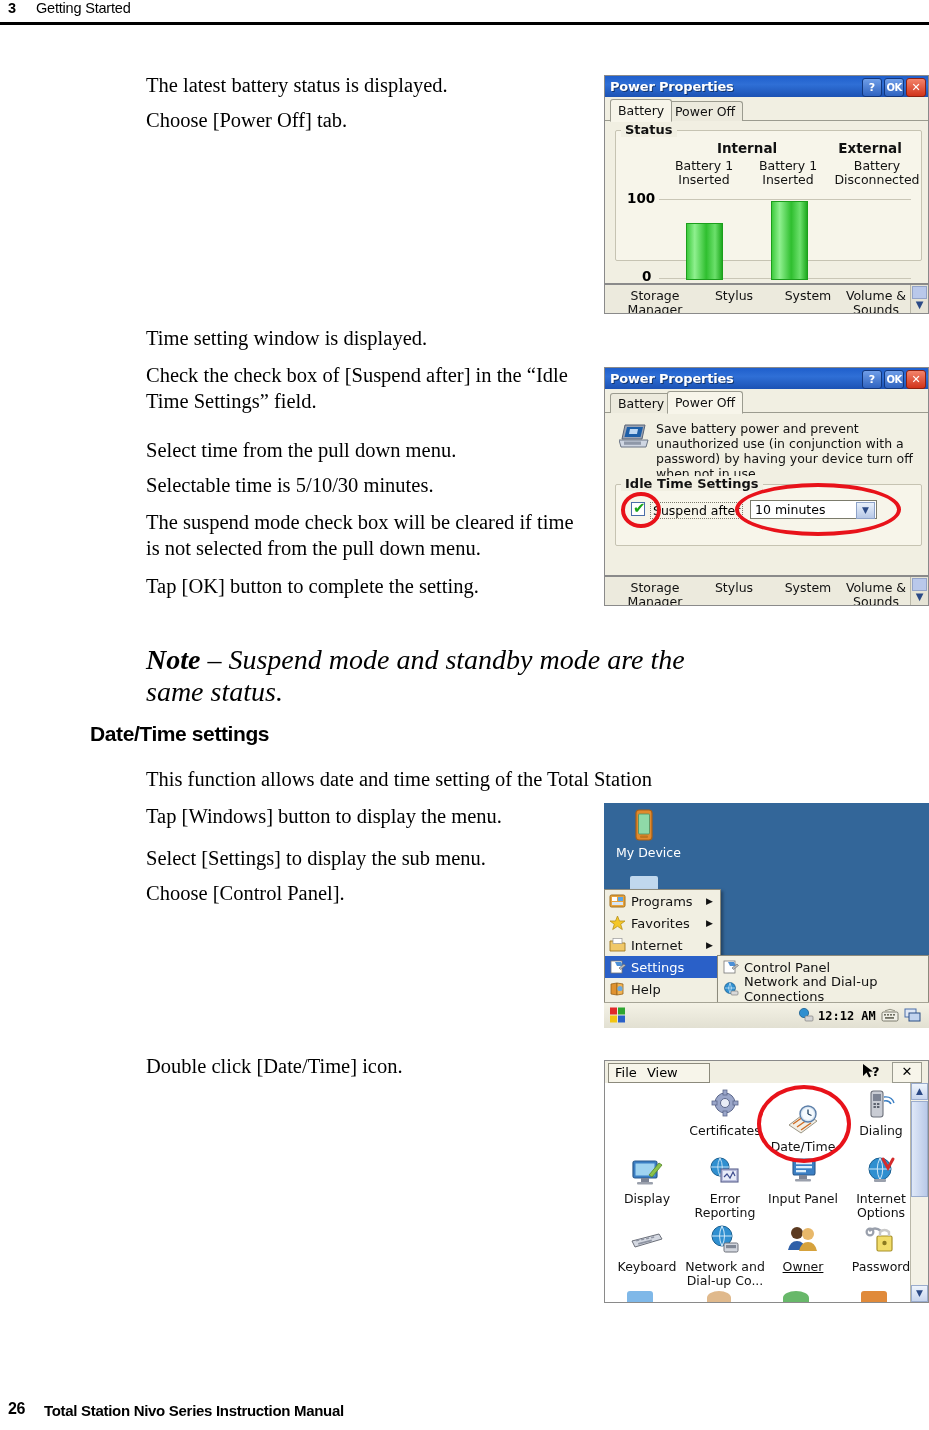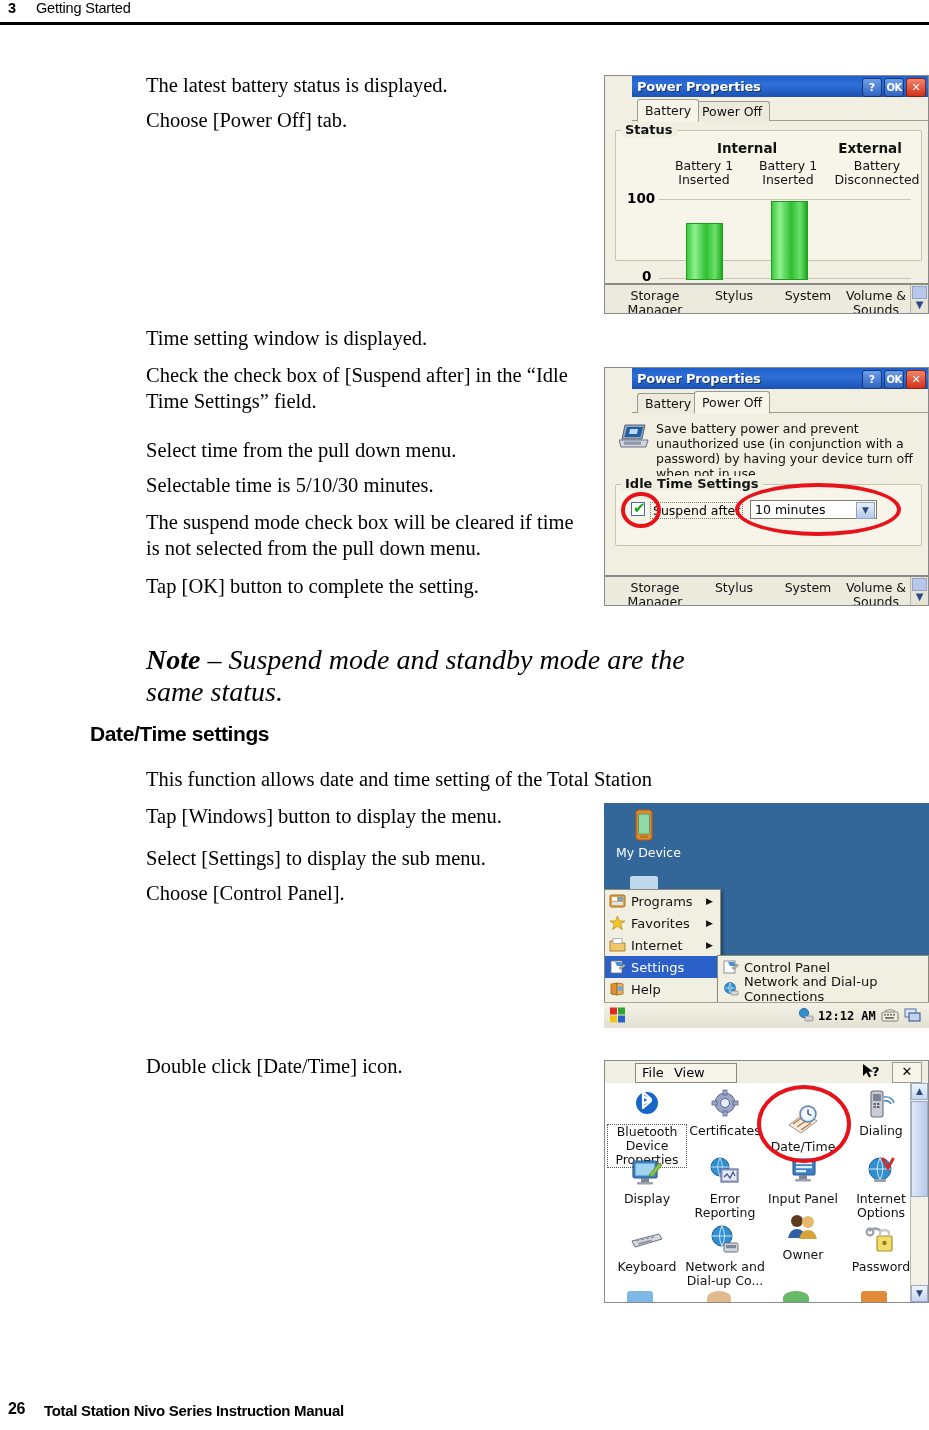--- a/index.html
+++ b/index.html
@@ -96,21 +96,20 @@
   
   
   
   .wince {
     position: absolute;
     box-sizing: border-box;
     font-family: "DejaVu Sans", "Liberation Sans", sans-serif;
     background: #f1efe2;
     border: 1px solid #8a8a8a;
     overflow: hidden;
-    padding-left: 27px;
   }
   .titlebar {
     height: 21px;
     background: linear-gradient(to bottom, #1f5fcc 0%, #2f6fd6 40%, #1c52b4 100%);
     display: flex;
     align-items: center;
     position: relative;
   }
   .titlebar .tb-text {
     color: #fff;
@@ -745,29 +744,20 @@
         <text x="12" y="13" font-family="DejaVu Sans, sans-serif" font-size="13" font-weight="bold" fill="#000">?</text>
       </svg>
     </span>
     <span style="position:absolute; right:6px; top:1px; width:28px; height:19px; border:1px solid #9b9b8f; background:#f7f5ea; text-align:center; line-height:18px; font-size:13px;">
       <span>✕</span>
     </span>
   </div>
 
   <div class="cp-grid">
 
-    <div class="cp-cell dotted" style="left:2px; top:4px;">
-      <div class="ico">
-        <svg width="36" height="36" viewBox="0 0 36 36">
-            <circle cx="18" cy="16" r="11" fill="#1566c7"></circle>
-            <path d="M14,9 L22,14 L14,21 L14,5 L22,12 L14,17" stroke="#fff" stroke-width="2.2" fill="none" stroke-linejoin="round"></path>
-          </svg>
-      </div>
-      <div class="cap">Bluetooth Device Properties</div>
-    </div>
 
     <div class="cp-cell" style="left:80px; top:4px;">
       <div class="ico">
         <svg width="36" height="36" viewBox="0 0 36 36">
             <g fill="#9aa6c9" stroke="#5d688c" stroke-width="1">
               <circle cx="18" cy="16" r="10"></circle>
             </g>
             <circle cx="18" cy="16" r="4.5" fill="#e9edf7" stroke="#5d688c"></circle>
             <g fill="#9aa6c9" stroke="#5d688c" stroke-width="0.8">
               <rect x="16" y="3" width="4" height="5"></rect>
@@ -891,21 +881,21 @@
         <svg width="36" height="36" viewBox="0 0 36 36">
             <circle cx="15" cy="13" r="10" fill="#2f8fd0" stroke="#1a5f90" stroke-width="1"></circle>
             <path d="M5,13 h20 M15,3 q5,10 0,20 M15,3 q-5,10 0,20" stroke="#cfe8f8" fill="none" stroke-width="1"></path>
             <rect x="17" y="20" width="14" height="9" rx="1.5" fill="#d2d6de" stroke="#6c707a" stroke-width="1"></rect>
             <rect x="19" y="22" width="10" height="3.2" fill="#7f8795"></rect>
           </svg>
       </div>
       <div class="cap">Network and Dial-up Co...</div>
     </div>
 
-    <div class="cp-cell" style="left:158px; top:128px;">
+    <div class="cp-cell" style="left:158px; top:140px;text-decoration:underline;">
       <div class="ico">
         <svg width="36" height="36" viewBox="0 0 36 36">
             <circle cx="12" cy="10" r="6" fill="#5b3a20"></circle>
             <path d="M3,27 q2,-9 9,-9 q7,0 9,9z" fill="#2f60a8"></path>
             <circle cx="23" cy="11" r="6" fill="#e8b86a"></circle>
             <path d="M14,28 q2,-9 9,-9 q7,0 9,9z" fill="#d6a23c"></path>
           </svg>
       </div>
       <div class="cap">Owner</div>
     </div>

